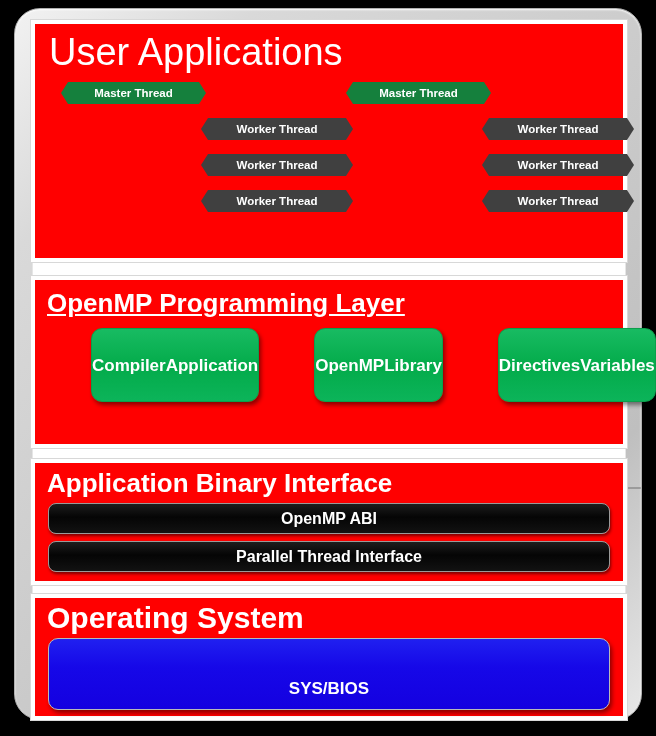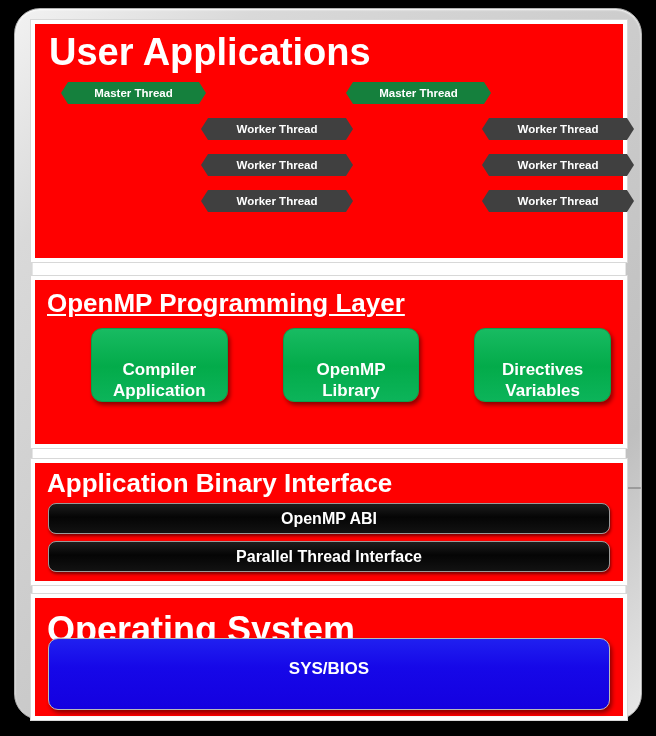--- a/index.html
+++ b/index.html
@@ -67,21 +67,21 @@
     color: #ffffff;
     font-weight: bold;
     letter-spacing: 0px;
     white-space: nowrap;
   }
 
   
   #layer-apps { top: 0px; height: 242px; }
   #layer-apps .layer-title {
     font-size: 38px;
-    font-weight: bold;
+    font-weight: normal;
     line-height: 44px;
     margin: 6px 0 0 14px;
   }
 
   .thread-area { position: relative; width: 100%; height: 150px; }
 
   .thread {
     position: absolute;
     height: 22px;
     line-height: 22px;
@@ -108,23 +108,22 @@
     display: flex;
     gap: 11px;
   }
   .green-box {
     flex: 1;
     background: linear-gradient(180deg, #18bb62 0%, #03ab4a 52%, #0cb45a 100%);
     border-radius: 11px;
     border: 1px solid #0b9f4c;
     box-shadow: 2px 3px 4px rgba(0,0,0,0.45);
     display: flex;
-    flex-direction: column;
     align-items: center;
-    justify-content: flex-end;
+    justify-content: flex-start;
     color: #ffffff;
     font-size: 17px;
     font-weight: bold;
     line-height: 21px;
     text-align: center;
     margin-left: 44px;
   }
 
   
   #layer-abi { top: 439px; height: 126px; }
@@ -149,37 +148,37 @@
     align-items: center;
     justify-content: center;
     color: #ffffff;
     font-size: 16px;
     font-weight: bold;
     text-align: center;
   }
 
   
   #layer-os { top: 574px; height: 126px; }
-  #layer-os .layer-title { font-size: 36px; line-height: 32px; margin: 16px 0 0 12px; }
+  #layer-os .layer-title { font-size: 30px; line-height: 32px; margin: 4px 0 0 12px; }
 
   #os-box {
     position: absolute;
     left: 13px;
     top: 40px;
     width: 562px;
     height: 72px;
     border-radius: 10px;
     background: linear-gradient(180deg, #2020f0 0%, #1608e8 40%, #1400e0 100%);
     border: 1px solid #b9b9b9;
     box-shadow: 2px 3px 4px rgba(0,0,0,0.45);
     color: #ffffff;
     font-size: 17px;
     font-weight: bold;
     text-align: center;
-    padding-top: 20px;
+    padding-top: 40px;
   }
 </style>
 </head>
 <body>
 
 <div id="device-frame">
   <div id="frame-inner"></div>
   <div id="frame-notch"></div>
 </div>
 

